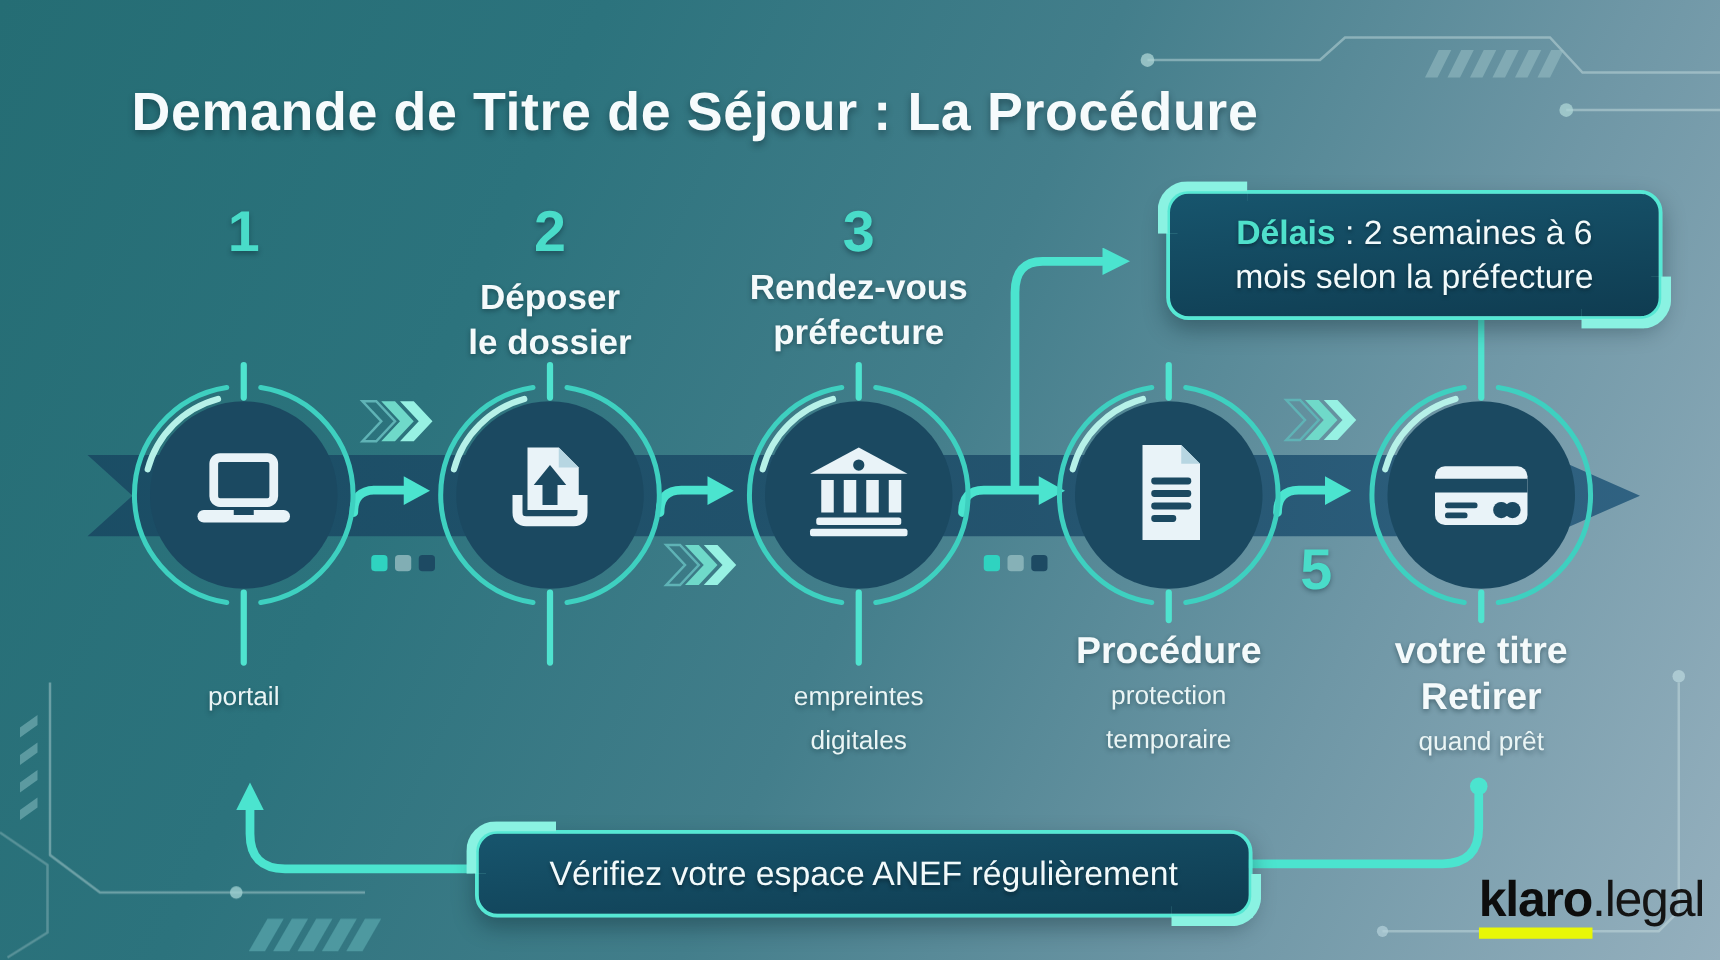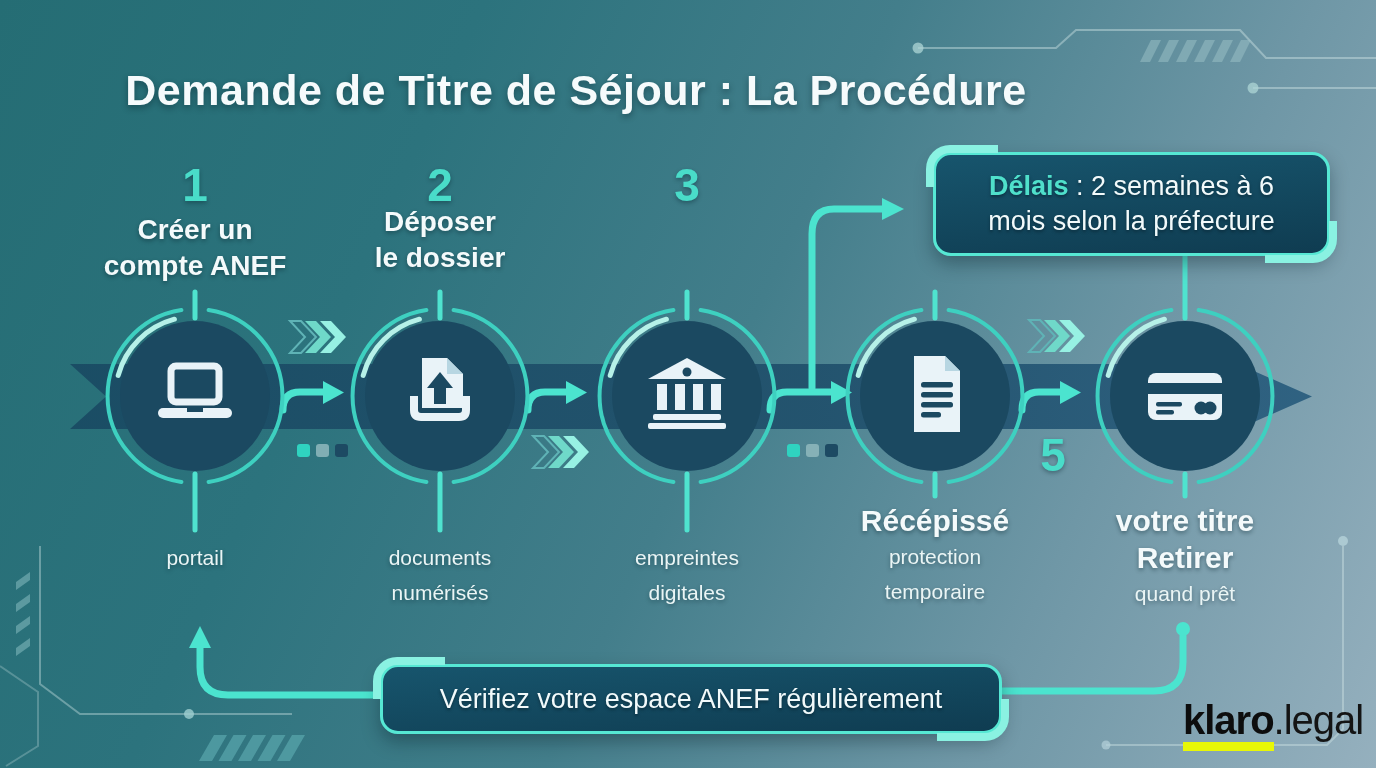--- a/index.html
+++ b/index.html
@@ -8,21 +8,20 @@
     font-family:"Liberation Sans",sans-serif;
     background:linear-gradient(115deg,#256d74 0%,#2c737d 28%,#437e8b 52%,#6f97a6 76%,#95b0be 100%);
   }
   .stage svg{position:absolute;left:0;top:0;}
   .abs{position:absolute;}
   .ctr{text-align:center;}
   .title{
     left:0;top:66px;width:1112px;text-align:center;
     font-size:43px;font-weight:bold;color:#f6fbfc;letter-spacing:.5px;
     text-shadow:0 3px 6px rgba(8,35,45,.45);
-    padding-left:20px;
   }
   .step-num{
     font-size:46px;font-weight:bold;color:#49dcc9;
     text-shadow:0 2px 4px rgba(8,35,45,.4);
   }
   .step-title{
     font-size:28px;font-weight:bold;color:#f4fafb;line-height:36px;
     text-shadow:0 2px 4px rgba(8,35,45,.45);
   }
   .step-title span,.step-sub span,.step-heading span{display:block;}
@@ -239,51 +238,47 @@
           <circle cx="75" cy="62" r="6.5" fill="#1b4961"></circle>
       </g>
     </g>
   </svg>
 
   <div class="abs title">Demande de Titre de Séjour : La Procédure</div>
 
   <div class="abs ctr" style="left:135px;top:158px;width:120px;">
     <div class="step-num">1</div>
   </div>
-  <div class="abs ctr step-title" style="left:95px;top:212px;width:200px;">
-    <span>Créer un</span>
-    <span>compte ANEF</span>
-  </div>
   <div class="abs ctr" style="left:380px;top:158px;width:120px;">
     <div class="step-num">2</div>
   </div>
-  <div class="abs ctr step-title" style="left:330px;top:204px;width:220px;">
+  <div class="abs ctr step-title" style="left:330px;top:220px;width:220px;">
     <span>Déposer</span>
     <span>le dossier</span>
   </div>
   <div class="abs ctr" style="left:627px;top:158px;width:120px;">
     <div class="step-num">3</div>
   </div>
+  <div class="abs ctr step-title" style="left:577px;top:212px;width:220px;">
+    <span>Rendez-vous</span>
+    <span>préfecture</span>
+  </div>
 
   <div class="abs ctr step-num" style="left:1023px;top:428px;width:60px;">5</div>
 
   <div class="abs ctr step-sub" style="left:95px;top:540px;width:200px;">
     <span>portail</span>
-  </div>
-  <div class="abs ctr step-sub" style="left:330px;top:540px;width:220px;">
-    <span>documents</span>
-    <span>numérisés</span>
   </div>
   <div class="abs ctr step-sub" style="left:577px;top:540px;width:220px;">
     <span>empreintes</span>
     <span>digitales</span>
   </div>
   <div class="abs ctr" style="left:820px;top:502px;width:230px;">
     <div class="step-heading">
-      <span>Récépissé</span>
+      <span>Procédure</span>
     </div>
     <div class="step-sub">
       <span>protection</span>
       <span>temporaire</span>
     </div>
   </div>
   <div class="abs ctr" style="left:1075px;top:502px;width:220px;">
     <div class="step-heading">
       <span>votre titre</span>
       <span>Retirer</span>

